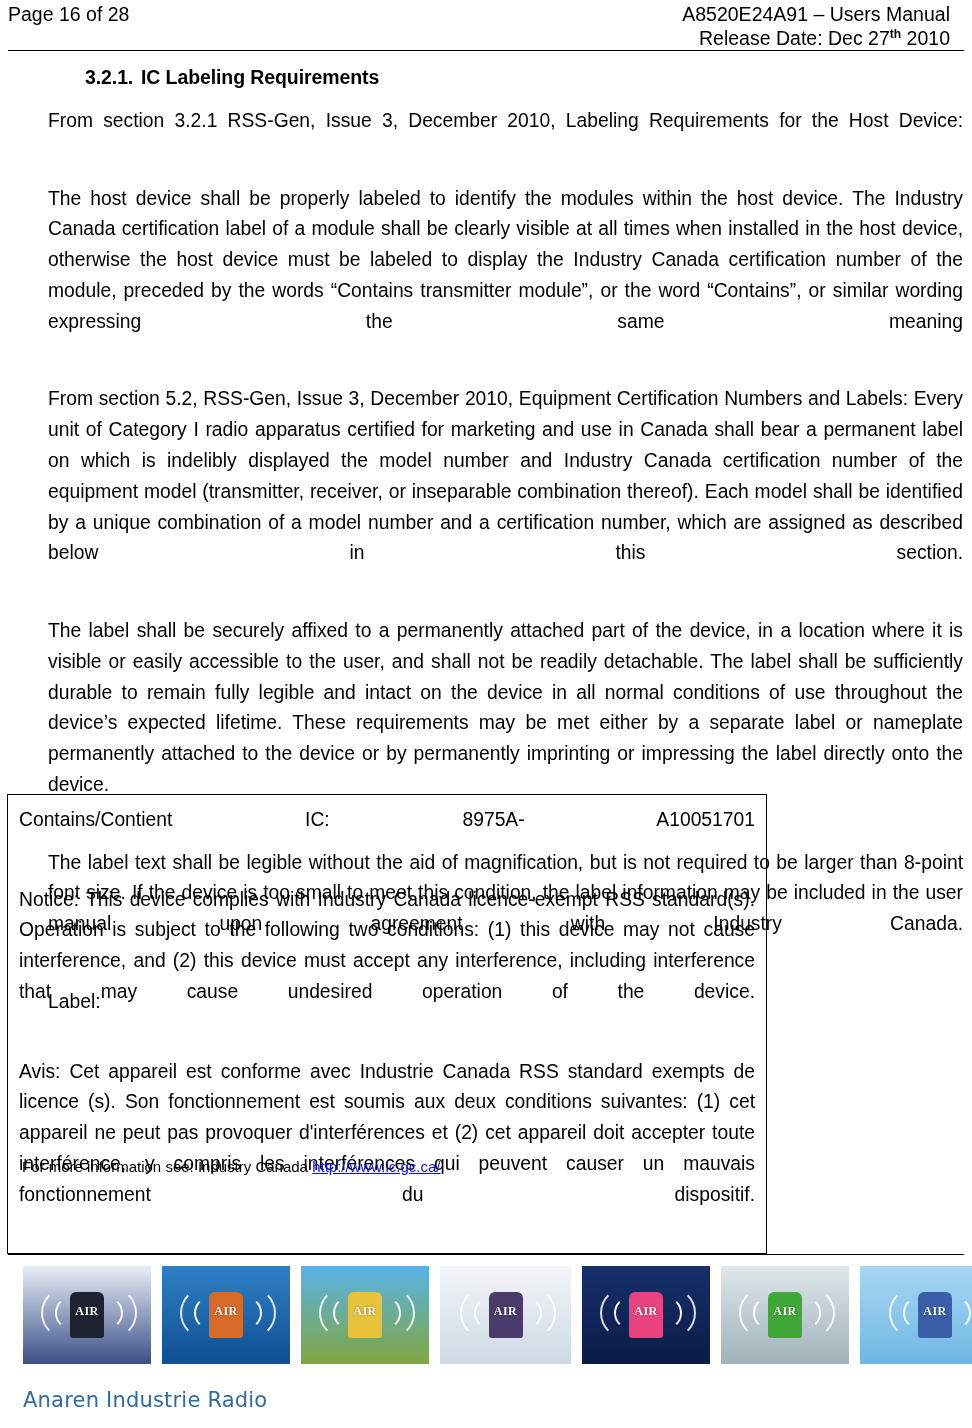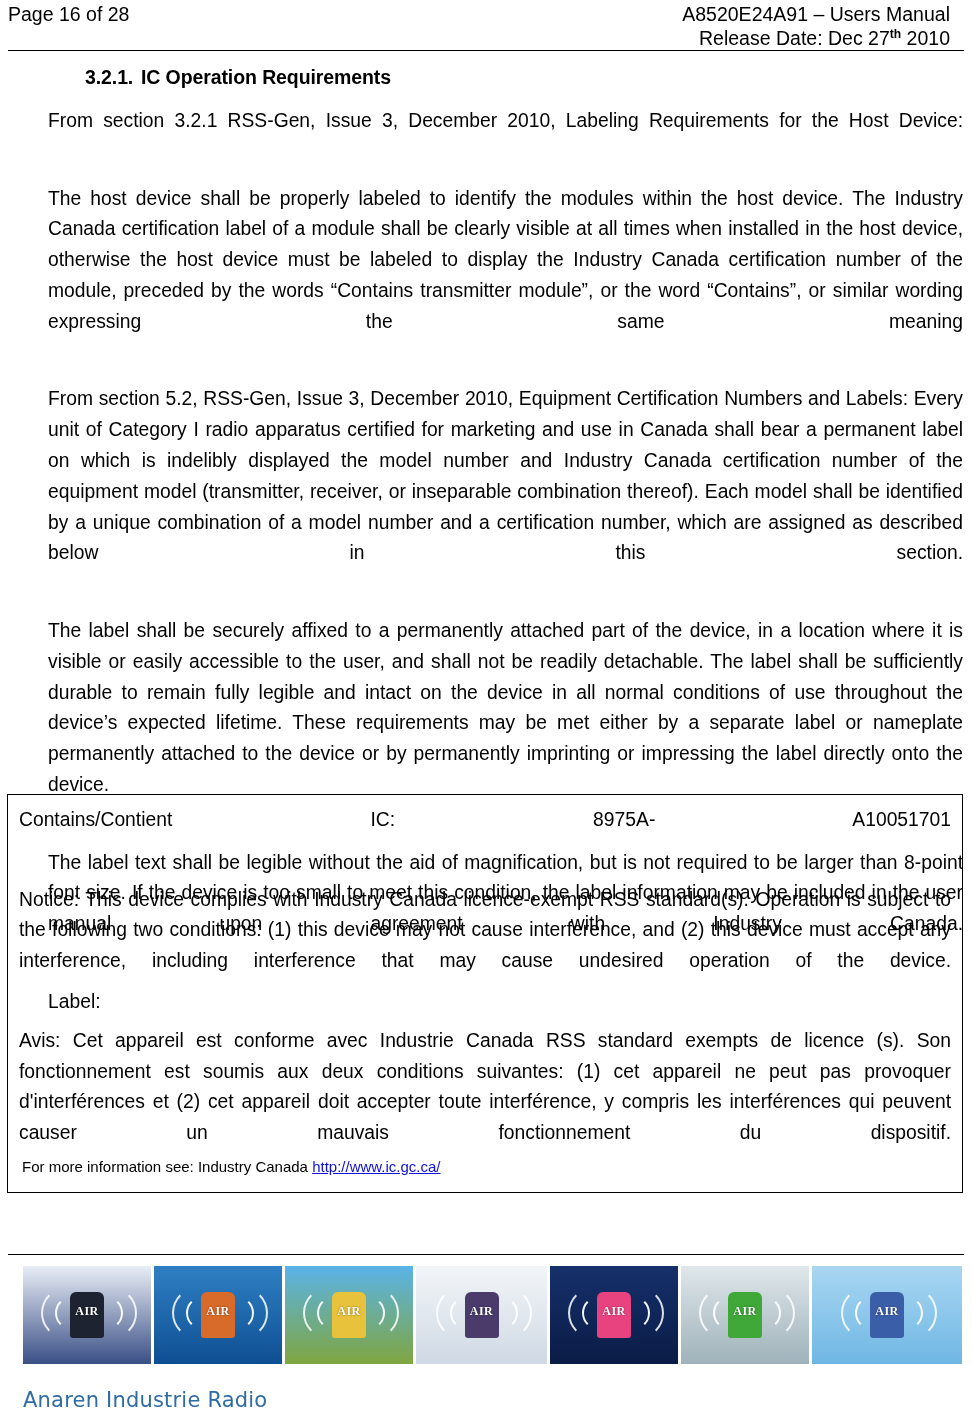--- a/index.html
+++ b/index.html
@@ -100,21 +100,21 @@
     content: "";
     display: inline-block;
     width: 100%;
   }
 
   
   .label-box {
     position: absolute;
     left: 7px;
     top: 794px;
-    width: 956px;
+    width: 760px;
     box-sizing: border-box;
     border: 1.6px solid #000;
     padding: 10px 11px 12px 11px;
   }
   .label-box p {
     margin: 0;
     font-size: 19.3px;
     line-height: 30.8px;
     text-align: justify;
   }
@@ -156,21 +156,21 @@
     height: 0;
     border-top: 1.7px solid #000;
   }
   .banner {
     position: absolute;
     left: 23px;
     top: 18px;
     width: 921px;
     height: 70px;
     display: flex;
-    gap: 3px;
+    gap: 11px;
   }
   .panel {
     position: relative;
     height: 98px;
     overflow: hidden;
     flex: 0 0 auto;
   }
   .panel .figure {
     position: absolute;
     width: 34px;
@@ -227,21 +227,21 @@
   <div class="hdr-right">
     <span>A8520E24A91 – Users Manual</span>
     <span class="line2"><span>Release Date: Dec 27</span><sup>th</sup><span> 2010</span></span>
   </div>
   <div class="header-rule"></div>
 </div>
 
 <div class="content">
 
   <h3 class="section-heading">
-    <span class="num">3.2.1.</span><span>IC Operation Requirements</span>
+    <span class="num">3.2.1.</span><span>IC Labeling Requirements</span>
   </h3>
 
   <p class="body spaced">From section 3.2.1 RSS-Gen, Issue 3, December 2010, Labeling Requirements for the Host Device:</p>
   <p class="body spaced">The host device shall be properly labeled to identify the modules within the host device. The Industry Canada certification label of a module shall be clearly visible at all times when installed in the host device, otherwise the host device must be labeled to display the Industry Canada certification number of the module, preceded by the words “Contains transmitter module”, or the word “Contains”, or similar wording expressing the same meaning</p>
   <p class="body spaced">From section 5.2, RSS-Gen, Issue 3, December 2010, Equipment Certification Numbers and Labels: Every unit of Category I  radio apparatus certified for marketing and use in Canada shall bear a permanent label on which is indelibly displayed the model number and Industry Canada certification number of the equipment model (transmitter, receiver, or inseparable combination thereof). Each model shall be identified by a unique combination of a model number and a certification number, which are assigned as described below in this section.</p>
   <p class="body spaced">The label shall be securely affixed to a permanently attached part of the device, in a location where it is visible or easily accessible to the user, and shall not be readily detachable. The label shall be sufficiently durable to remain fully legible and intact on the device in all normal conditions of use throughout the device’s expected lifetime. These requirements may be met either by a separate label or nameplate permanently attached to the device or by permanently imprinting or impressing the label directly onto the device.</p>
   <p class="body spaced">The label text shall be legible without the aid of magnification, but is not required to be larger than 8-point font size. If the device is too small to meet this condition, the label information may be included in the user manual upon agreement with Industry Canada.</p>
   <p class="body spaced">Label:</p>
 
 </div>

